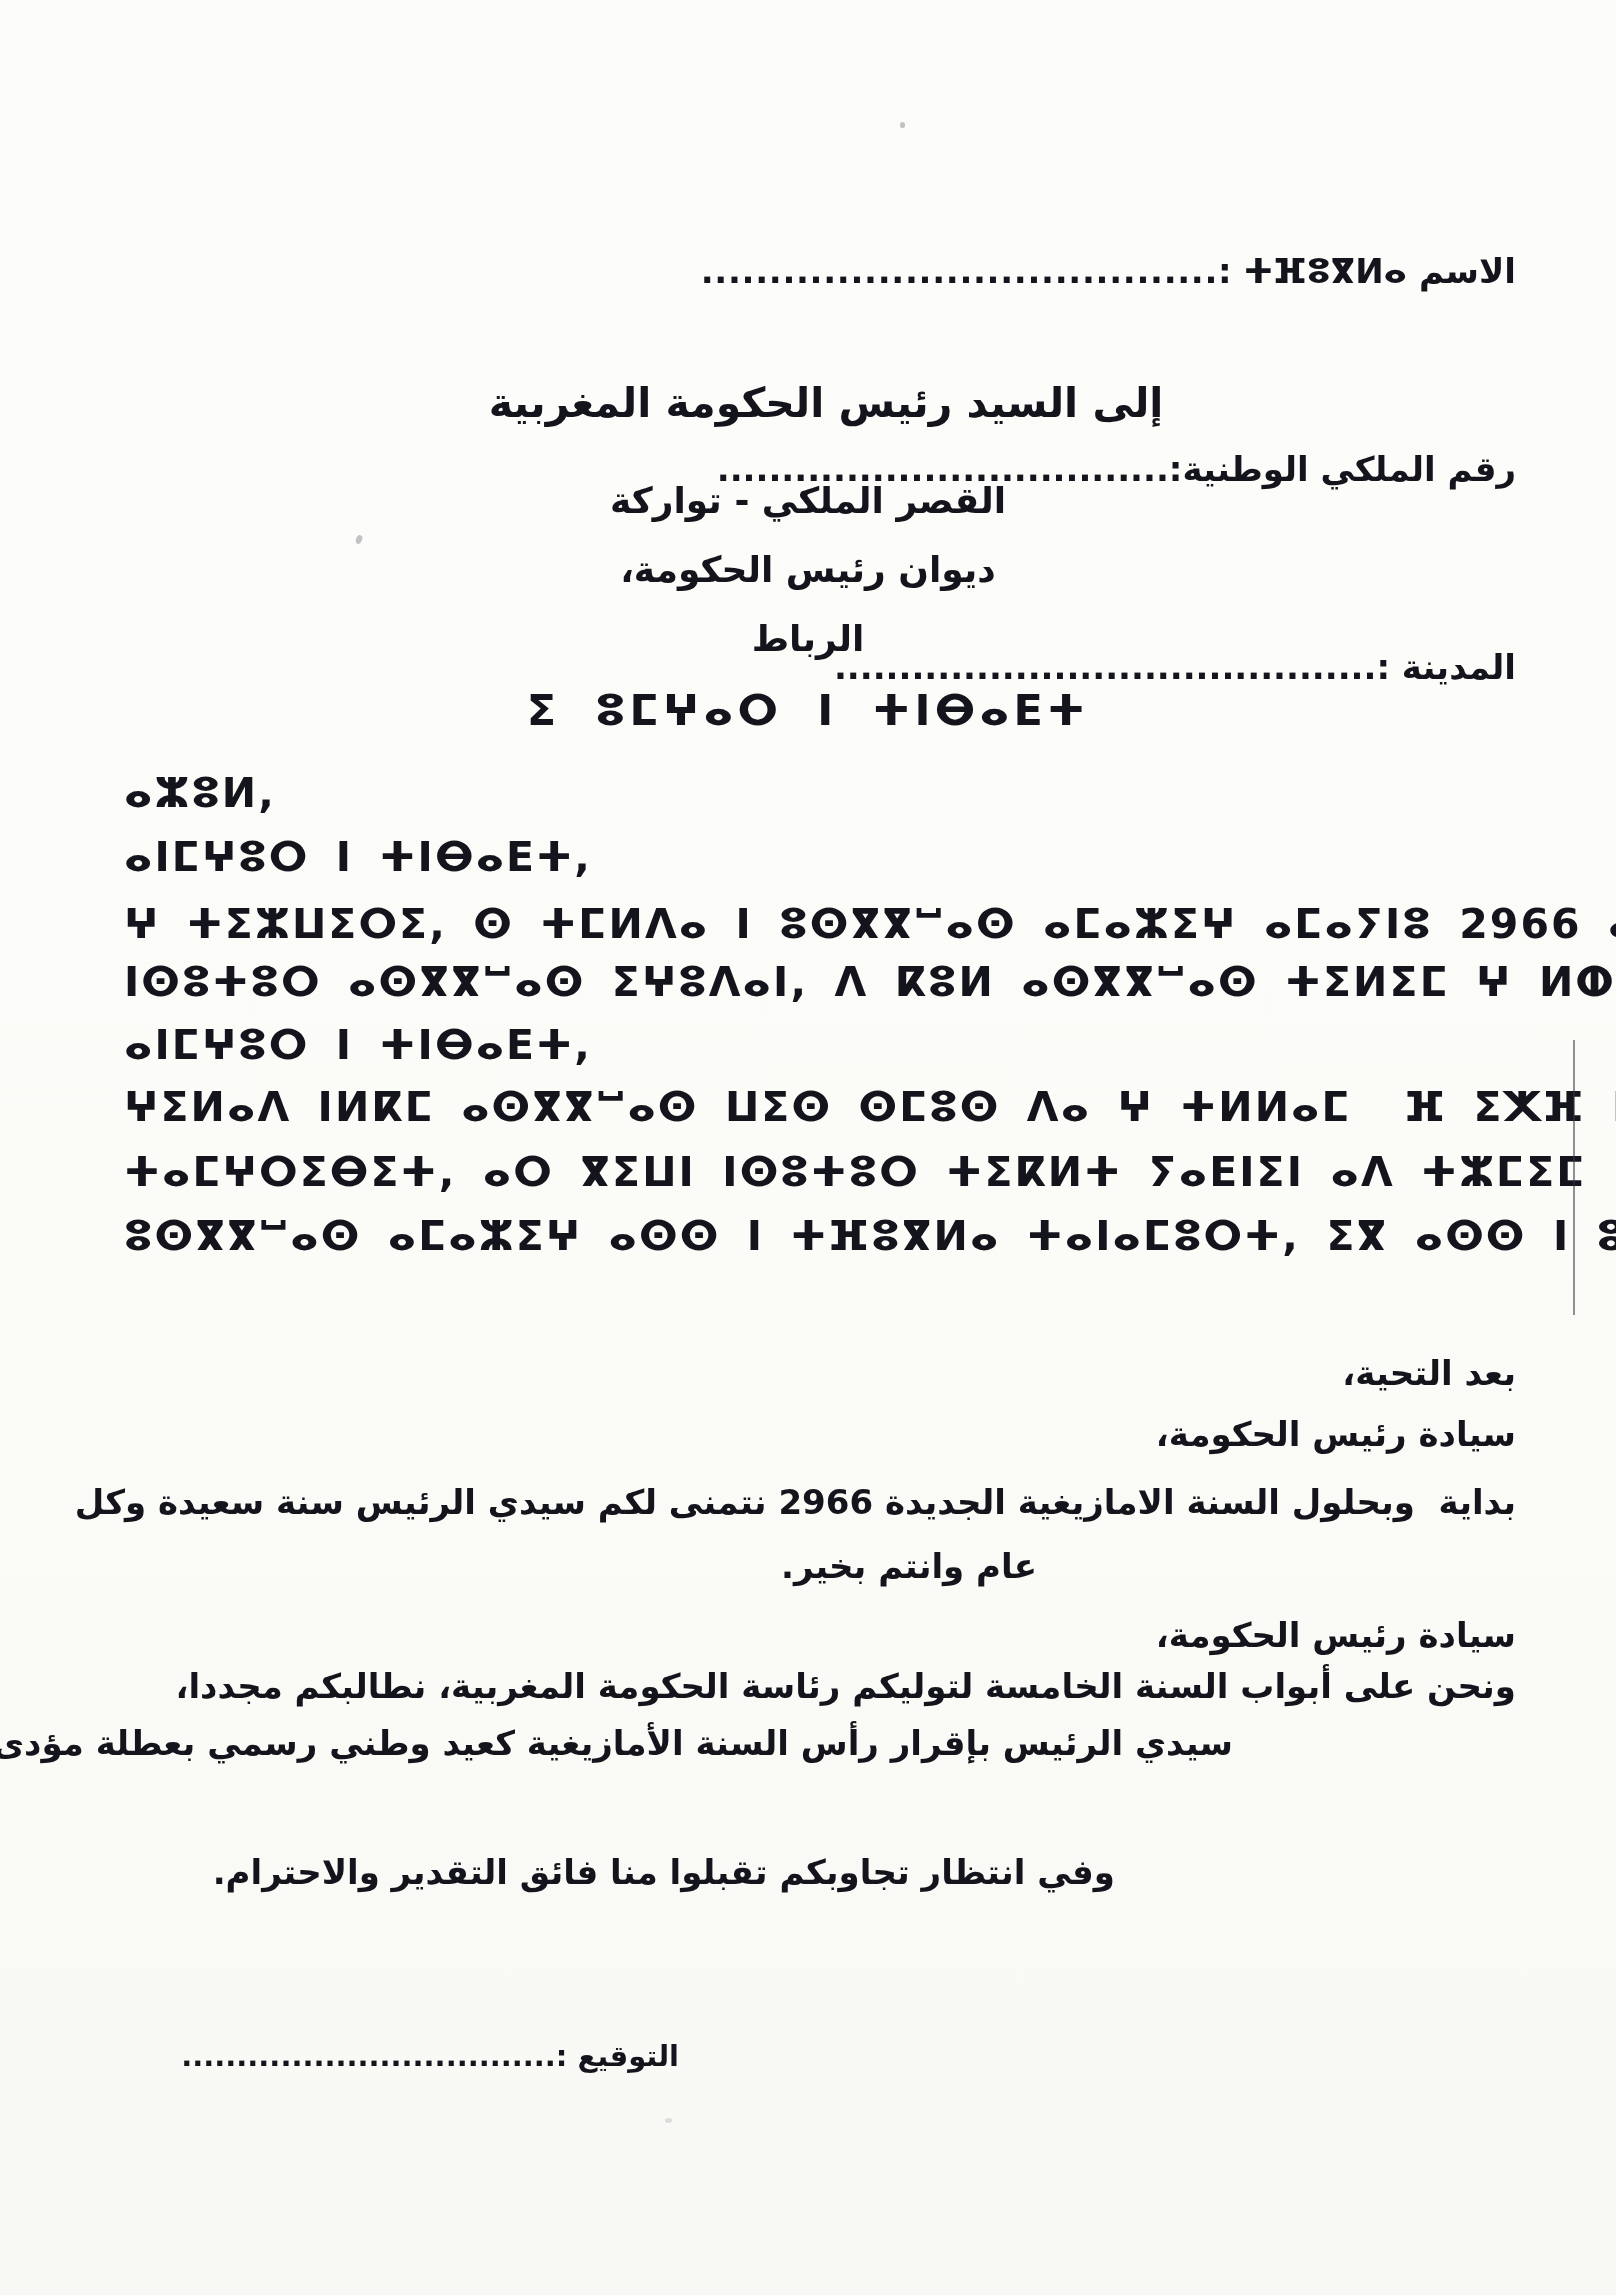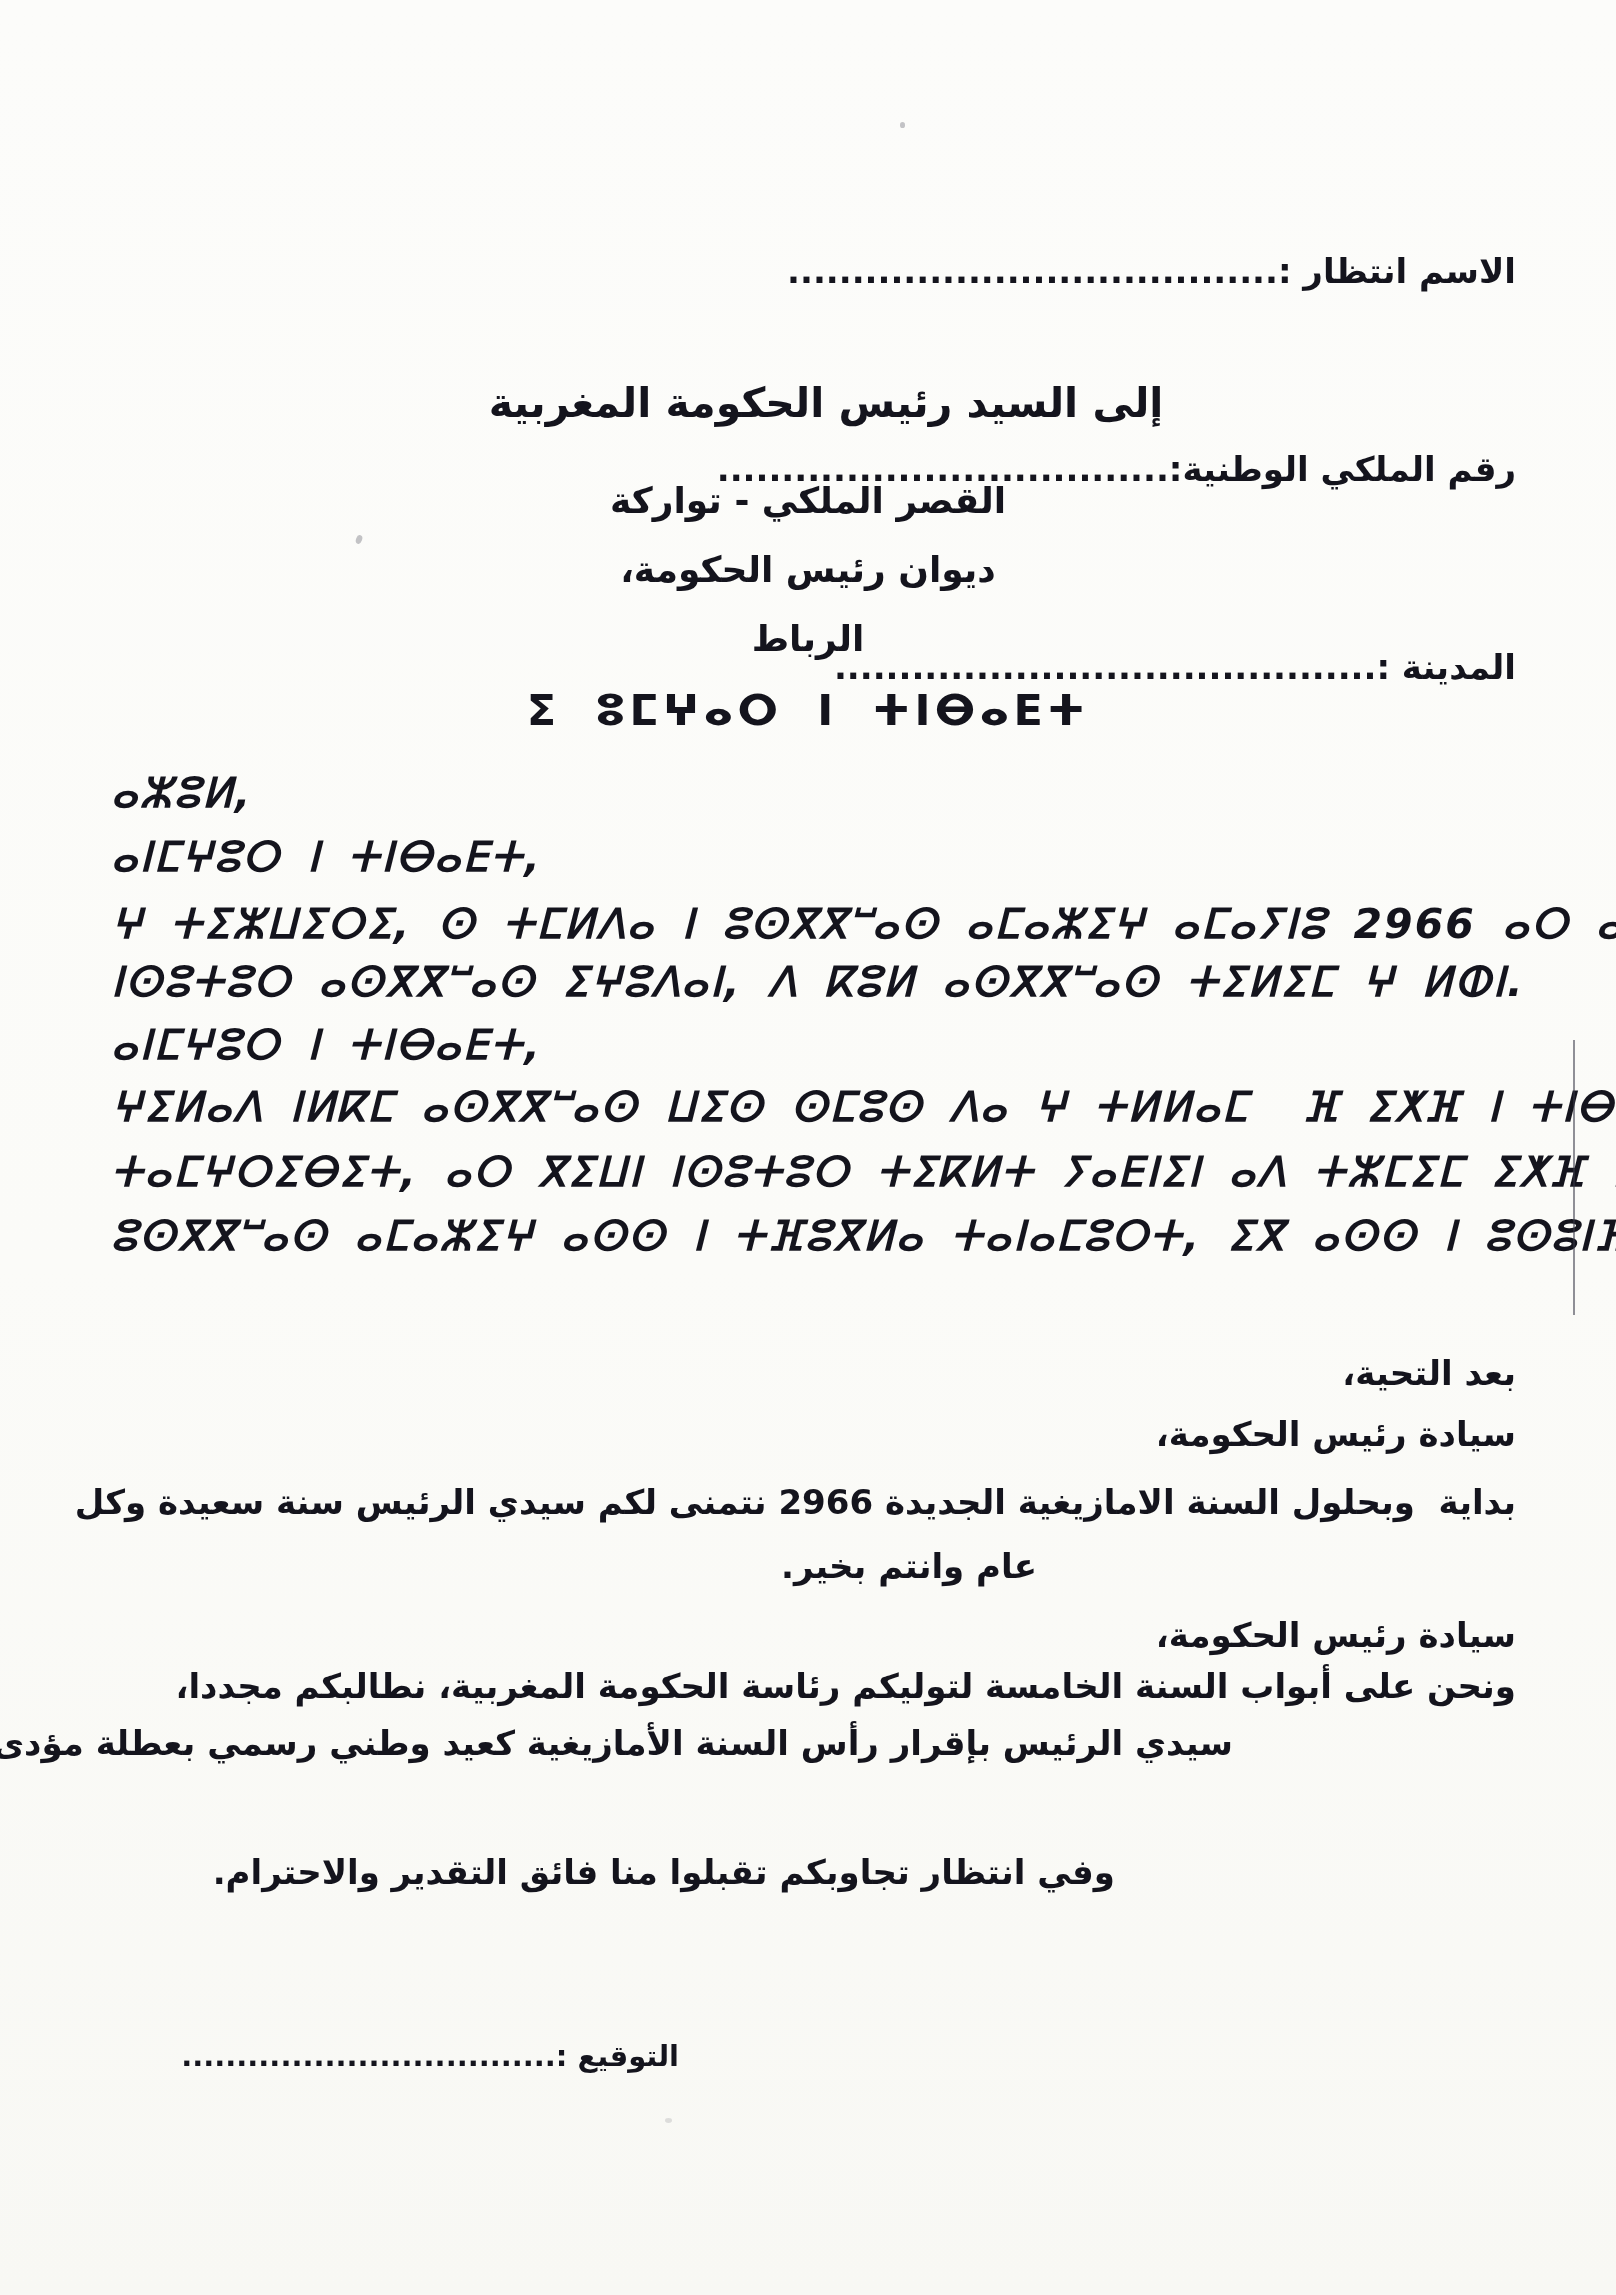--- a/index.html
+++ b/index.html
@@ -56,26 +56,25 @@
     top: 685px;
     left: 0; right: 0;
     text-align: center;
     font-size: 43px;
     letter-spacing: 4.3px;
     word-spacing: 15.7px;
     white-space: pre;
   }
   .tif-line {
     position: absolute;
-    left: 111px;
+    left: 124px;
     font-size: 41px;
     letter-spacing: 2.1px;
     word-spacing: 10px;
     white-space: pre;
-    font-style: italic;
   }
   .t1 { top: 769px; }
   .t2 { top: 833px; }
   .t3 { top: 900px; }
   .t4 { top: 958px; }
   .t5 { top: 1021px; }
   .t6 { top: 1083px; }
   .t7 { top: 1148px; }
   .t8 { top: 1212px; }
   
@@ -121,21 +120,21 @@
   .speck1 { left: 356px; top: 535px; width: 6.4px; height: 9.3px; transform: rotate(20deg); }
   .speck2 { left: 900px; top: 122px; width: 5px; height: 5.7px; }
   .speck3 { left: 665px; top: 2118px; width: 7.2px; height: 5px; opacity: .5; }
 </style>
 </head>
 <body>
 
 <div class="page">
 
   <div class="header-fields">
-    <div class="field-row"><span class="f-label">الاسم انتظار :</span><span class="f-dots">......................................</span></div>
+    <div class="field-row"><span class="f-label">الاسم ⵜⴼⵓⴳⵍⴰ :</span><span class="f-dots">......................................</span></div>
     <div class="field-row"><span class="f-label">رقم الملكي الوطنية:</span><span class="f-dots">...................................</span></div>
     <div class="field-row"><span class="f-label">المدينة :</span><span class="f-dots">..........................................</span></div>
   </div>
 
   <div class="recipient-title">إلى السيد رئيس الحكومة المغربية</div>
   <div class="address">
     <div>القصر الملكي - تواركة</div>
     <div>ديوان رئيس الحكومة،</div>
     <div>الرباط</div>
   </div>

